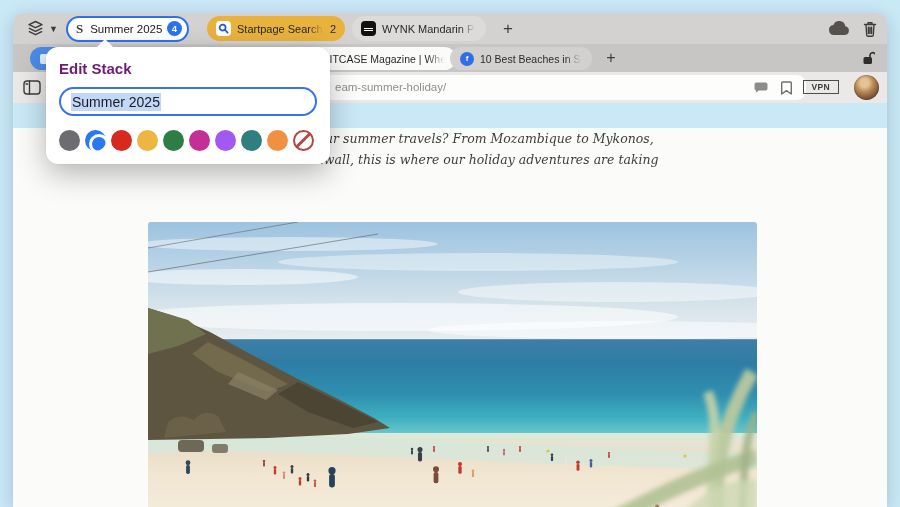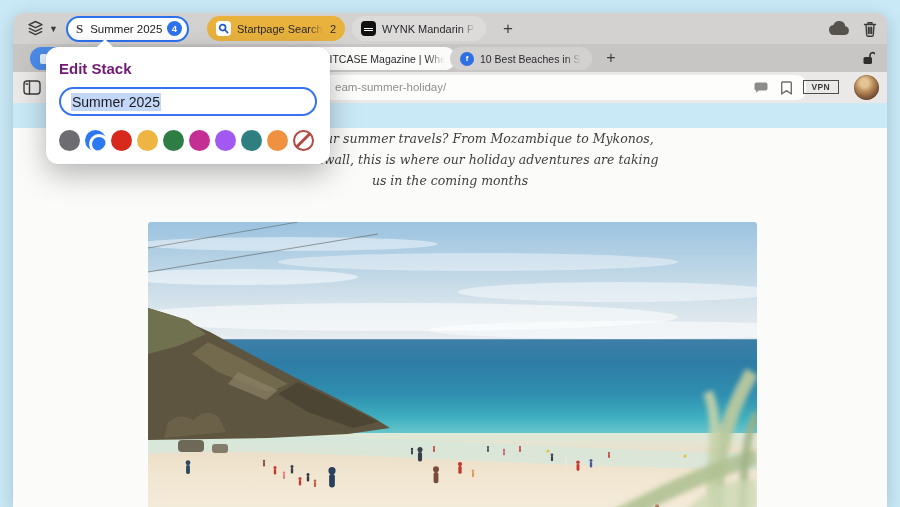--- a/index.html
+++ b/index.html
@@ -186,21 +186,20 @@
       </span>
     </div>
     <span class="vpn">VPN</span>
     <span class="avatar"></span>
   </div>
 
   <div class="page">
     <div class="intro">
       <div>ration for your summer travels? From Mozambique to Mykonos,</div>
       <div>ete and Cornwall, this is where our holiday adventures are taking</div>
-      <div>us in the coming months</div>
     </div>
 
     <div class="photo">
       <div class="sky"></div>
       <div class="horizon"></div>
       <div class="sea"></div>
       <div class="sand"></div>
       <svg class="scene" width="609" height="316" viewBox="0 0 609 316">
 
         <g fill="#ffffff">

